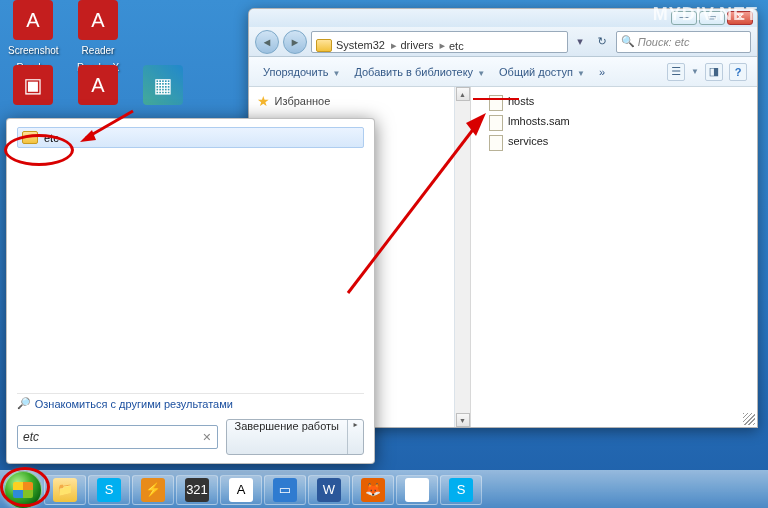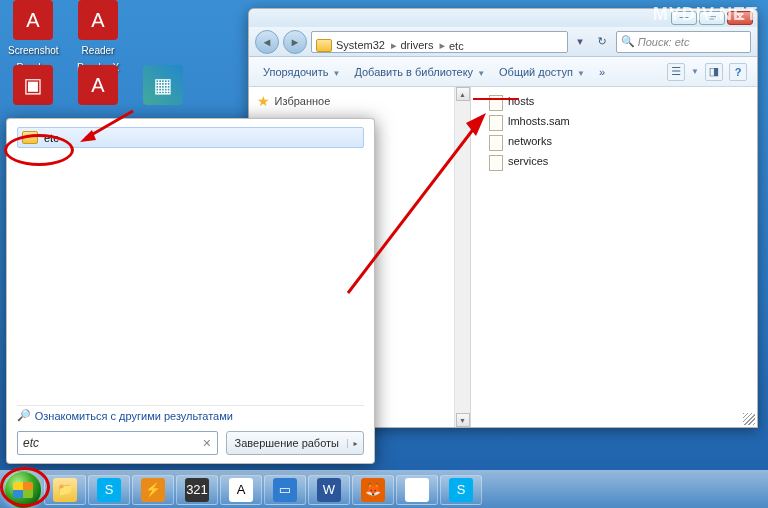--- a/index.html
+++ b/index.html
@@ -46,21 +46,21 @@
 .startmenu{position:absolute;left:6px;top:118px;width:369px;height:346px;background:#fff;border:1px solid rgba(0,0,0,.25);border-radius:4px;box-shadow:0 3px 18px rgba(0,0,0,.5);padding:8px 10px;display:flex;flex-direction:column}
 .sm-header{color:#1a4e9e;font-size:12px;margin-bottom:4px}
 .sm-result{display:flex;align-items:center;gap:6px;padding:3px 4px;background:linear-gradient(#eaf3ff,#d7e8fb);border:1px solid #aecdf0;border-radius:2px;cursor:pointer}
 .folder-icon{width:16px;height:13px;background:linear-gradient(#ffe39a,#f2c23d);border-radius:2px;border:1px solid #c99a1f}
 .sm-spacer{flex:1}
 .sm-other{color:#1a4e9e;cursor:pointer;padding:3px 0;font-size:11px;border-top:1px solid #e6e6e6;margin-top:4px;display:flex;align-items:center;gap:4px}
 .sm-bottom{display:flex;align-items:center;gap:8px;margin-top:6px}
 .sm-search{flex:1;height:24px;border:1px solid #8ea9c4;border-radius:2px;display:flex;align-items:center;padding:0 5px;background:#fff}
 .sm-search input{border:none;outline:none;flex:1;font-size:12px;font-style:italic;color:#333;background:transparent}
 .sm-clear{color:#888;cursor:pointer;font-size:11px}
-.sm-shutdown{height:24px;border:1px solid #a6b3bf;border-radius:3px;background:linear-gradient(#f8fbfe,#e2ebf2);display:flex;align-items:center;cursor:pointer}
+.sm-shutdown{height:36px;border:1px solid #a6b3bf;border-radius:3px;background:linear-gradient(#f8fbfe,#e2ebf2);display:flex;cursor:pointer}
 .sm-shutdown .main{padding:0 8px;color:#2a2a2a}
 .sm-shutdown .split{width:16px;border-left:1px solid #b8c4ce;text-align:center;font-size:8px;color:#555}
 
 .taskbar{position:absolute;left:0;bottom:0;width:100%;height:38px;background:linear-gradient(180deg,rgba(225,240,252,.6),rgba(160,200,232,.65) 45%,rgba(95,155,210,.7));border-top:1px solid rgba(255,255,255,.4);display:flex;align-items:center;padding:0 4px;gap:2px}
 .start-orb{width:38px;height:38px;border-radius:19px;background:radial-gradient(circle at 35% 30%,#aef08e,#3fae2a 40%,#0b6b12 75%);border:1px solid rgba(255,255,255,.5);box-shadow:0 0 6px rgba(255,255,255,.6);display:flex;align-items:center;justify-content:center;cursor:pointer;position:relative}
 .start-orb::before{content:"";position:absolute;width:20px;height:16px;background:conic-gradient(#f28a1b 0 90deg,#84c225 90deg 180deg,#2f8ad8 180deg 270deg,#fdd021 270deg 360deg);border-radius:2px}
 .tbapp{width:42px;height:30px;border:1px solid rgba(255,255,255,.35);border-radius:3px;background:linear-gradient(rgba(255,255,255,.25),rgba(255,255,255,.05));display:flex;align-items:center;justify-content:center;cursor:pointer}
 .tbapp .ap{width:24px;height:24px;border-radius:3px;display:flex;align-items:center;justify-content:center;font-size:13px;color:#fff}
 
 .ann-oval{position:absolute;border:3px solid #d80000;border-radius:50%;pointer-events:none}
@@ -146,24 +146,20 @@
         <div class="sbbtn">▼</div>
       </div>
       <div style="margin-left:20px">
         <div class="file-item">
             <span class="file-icon"></span>
             <span>hosts</span>
           </div>
         <div class="file-item">
             <span class="file-icon"></span>
             <span>lmhosts.sam</span>
-          </div>
-        <div class="file-item">
-            <span class="file-icon"></span>
-            <span>networks</span>
           </div>
         <div class="file-item">
             <span class="file-icon"></span>
             <span>services</span>
           </div>
       </div>
     </div>
   </div>
   <div class="resizer"></div>
 </div>

